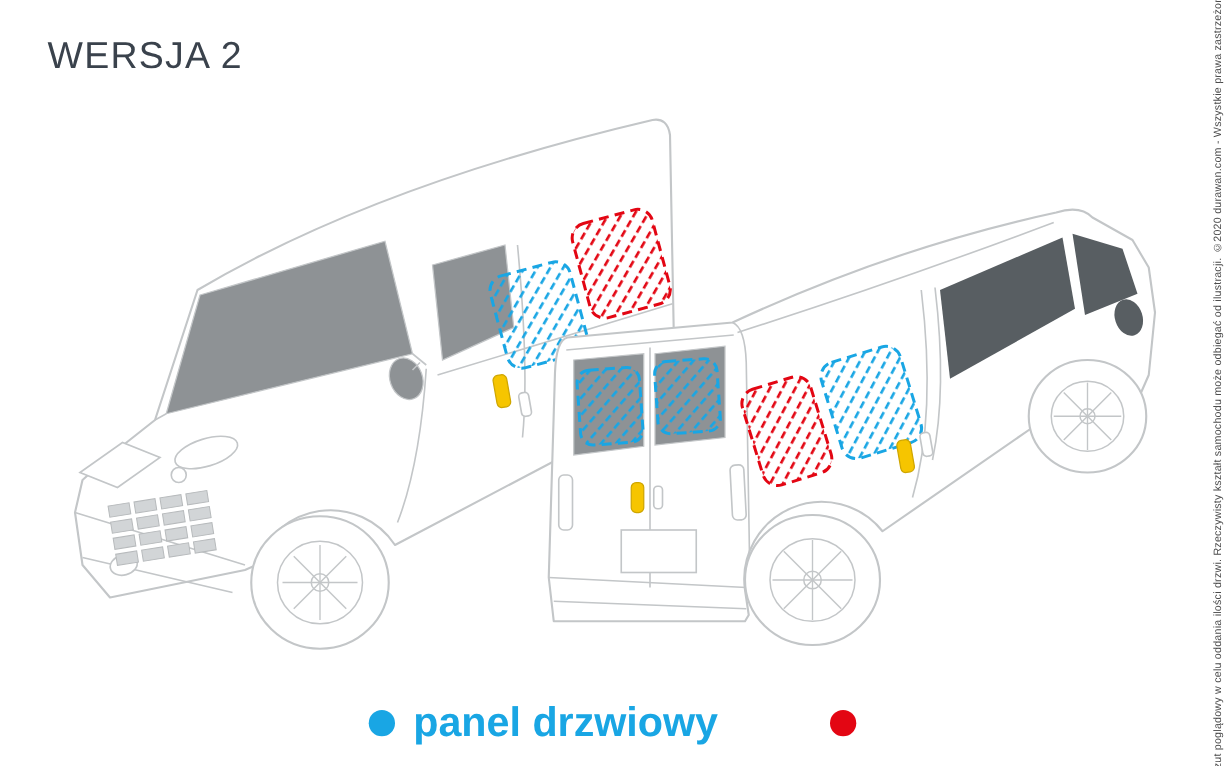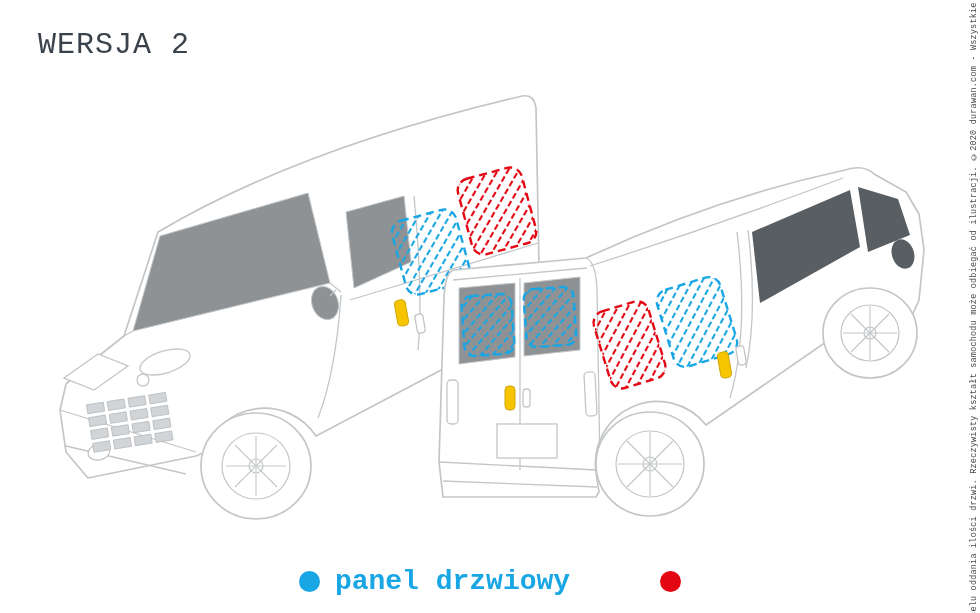--- a/index.html
+++ b/index.html
@@ -1,21 +1,21 @@
 <!DOCTYPE html>
 <html style="--outline: #c3c6c8; --window: #8e9295; --window-dark: #585e62; --handle: #f6c500; --panel-door: #19a6e4; --panel-recess: #e30613;"><head>
 <meta charset="utf-8">
 <style>
   :root{
     --outline:#c3c6c8; --window:#8e9295; --window-dark:#585e62;
     --handle:#f6c500; --panel-door:#19a6e4; --panel-recess:#e30613;
   }
   html,body{margin:0;padding:0;background:#fff;}
   .stage{position:relative;width:980px;height:613px;background:#fff;overflow:hidden;
-         font-family:Liberation Mono, monospace;text-align:right;}
+         font-family:Liberation Sans, sans-serif;text-align:right;}
   .title{position:absolute;left:38px;top:28px;font-size:30px;font-weight:400;
          letter-spacing:1px;color:#3a424c;}
   .diagram-svg{position:absolute;left:0;top:0;}
   
   .body{fill:#fff;stroke:var(--outline);stroke-width:1.7;stroke-linejoin:round;}
   .body2{fill:#fff;stroke:var(--outline);stroke-width:1.3;}
   .ln{fill:none;stroke:var(--outline);stroke-width:1.3;}
   .glass{fill:var(--window);stroke:var(--outline);stroke-width:1;}
   .glass-dark{fill:var(--window-dark);stroke:none;}
   .grille rect{fill:#d2d5d7;stroke:#b7babc;stroke-width:.8;}
@@ -28,21 +28,21 @@
   .panel-red{fill:url(#hr);stroke:var(--panel-recess);stroke-width:2.4;stroke-dasharray:8 5;}
   .hatch-blue-line{stroke:var(--panel-door);}
   .hatch-red-line{stroke:var(--panel-recess);}
   
   .legend{position:absolute;left:0;bottom:16px;width:100%;display:flex;
           justify-content:center;align-items:center;gap:90px;}
   .legend-item{display:flex;align-items:center;gap:15px;}
   .dot{width:21px;height:21px;border-radius:50%;display:inline-block;}
   .dot-blue{background:var(--panel-door);}
   .dot-red{background:var(--panel-recess);}
-  .legend-label{font-size:28px;font-weight:700;}
+  .legend-label{font-size:33px;font-weight:700;}
   .legend-label.blue{color:var(--panel-door);}
   .legend-label.red{color:var(--panel-recess);}
   
   .watermark{position:absolute;top:0;right:1px;height:100%;
              writing-mode:vertical-rl;transform:rotate(180deg);
              display:flex;align-items:center;justify-content:center;
              font-size:8.5px;color:#4b4b4b;white-space:nowrap;letter-spacing:.2px;}
 </style>
 </head>
 <body>

